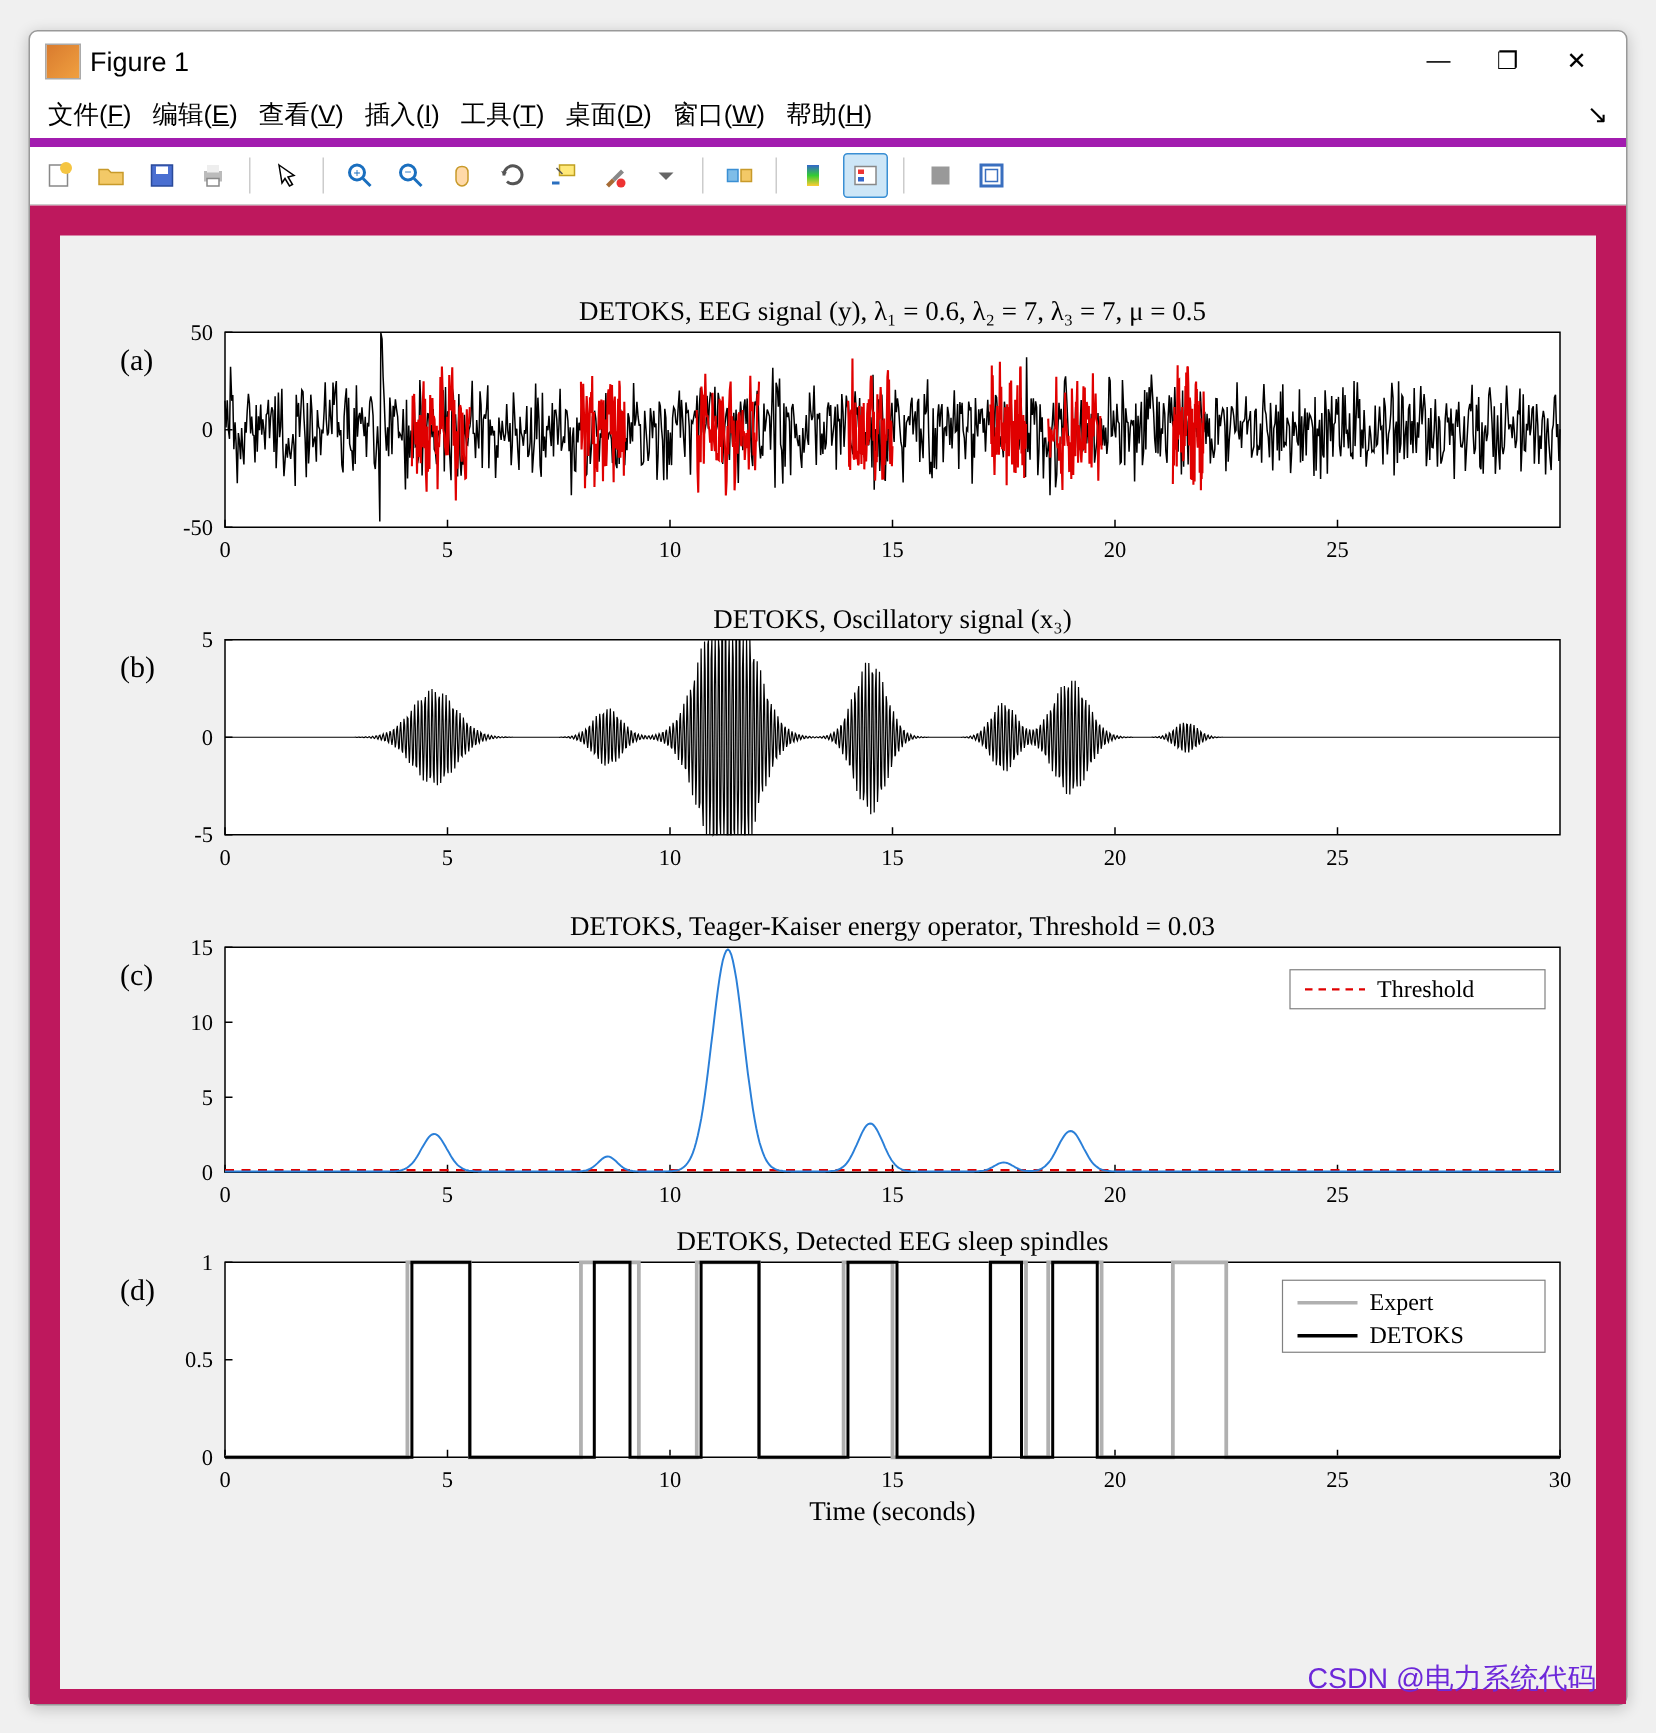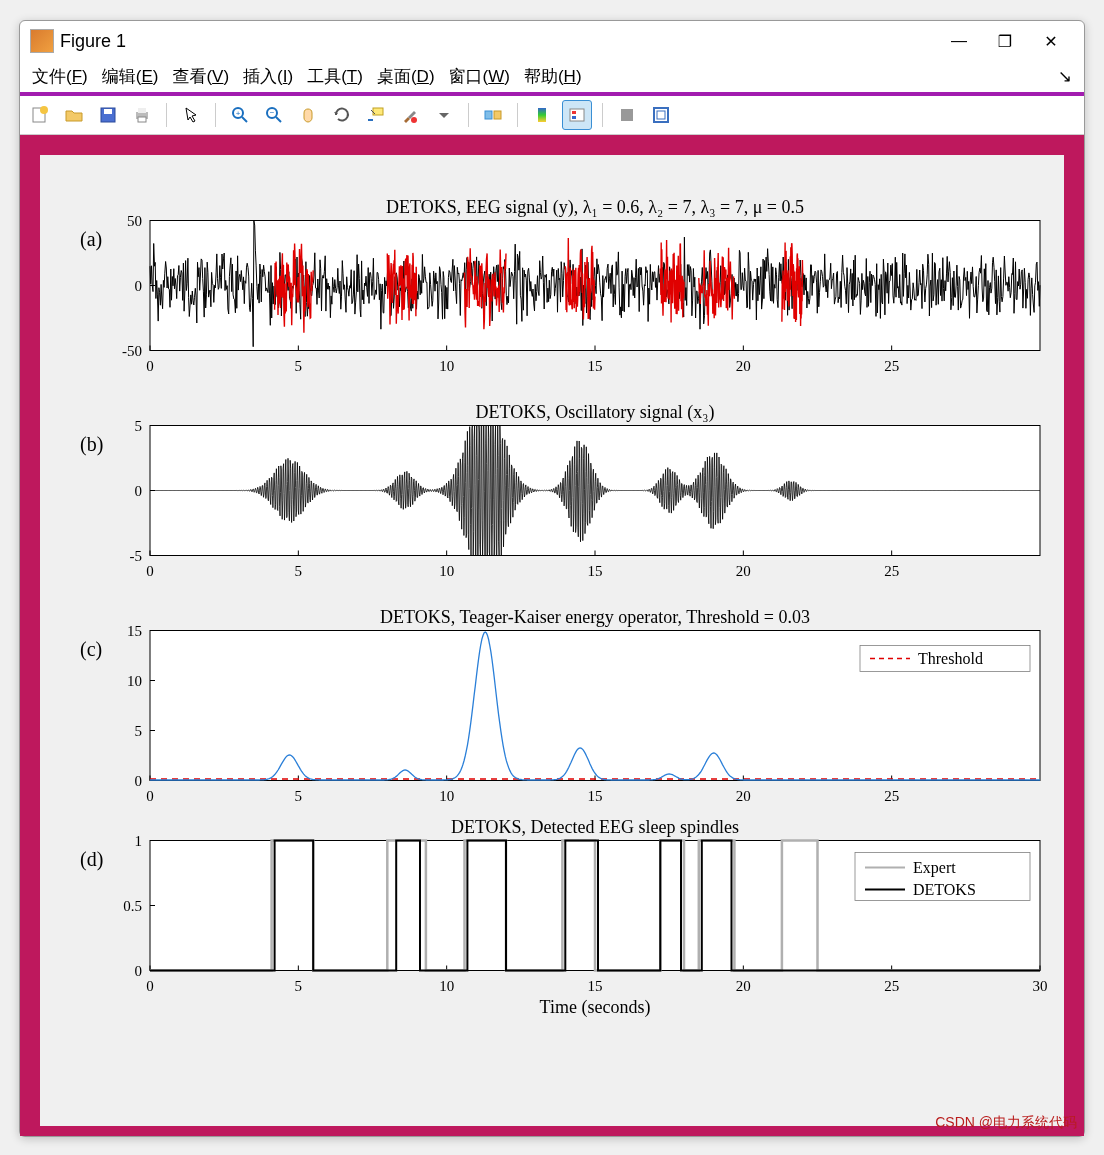--- a/index.html
+++ b/index.html
@@ -1,36 +1,36 @@
 <!DOCTYPE html>
 <html><head>
 <meta charset="utf-8">
 <style>
   body { margin:0; font-family: "Microsoft YaHei", sans-serif; background:#f0f0f0; }
   .window { width:1064px; height:1115px; margin:20px auto; background:#fff; border:1px solid #999; border-radius:6px; box-shadow:0 2px 10px rgba(0,0,0,.2); position:relative; display:flex; flex-direction:column; }
   .titlebar { height:40px; display:flex; align-items:center; padding:0 10px; font-size:18px; }
   .titlebar .icon { width:22px; height:22px; margin-right:6px; background:linear-gradient(135deg,#d97b2e,#f0a040); border:1px solid #aaa; }
   .titlebar .title { flex:1; }
   .winbtn { width:46px; height:30px; display:flex; align-items:center; justify-content:center; font-size:16px; }
-  .menubar { display:flex; gap:14px; padding:4px 12px; font-size:17px; border-bottom:4px solid #a21caf; align-items:center; }
+  .menubar { display:flex; gap:14px; padding:4px 12px; font-size:17px; border-bottom:6px solid #a21caf; align-items:center; }
   .menubar span u { text-decoration:underline; }
   .menubar .spacer { flex:1; }
   .toolbar { display:flex; gap:6px; padding:4px 6px; border-bottom:1px solid #ccc; align-items:center; }
   .toolbar .sep { width:1px; height:24px; background:#ccc; margin:0 4px; }
   .tbtn { width:28px; height:28px; display:flex; align-items:center; justify-content:center; border-radius:3px; }
   .tbtn svg { width:20px; height:20px; }
   .tbtn.active { border:1px solid #3a8fd4; background:#cde6f7; }
   .figarea { flex:1; padding:20px 20px 10px 20px; position:relative; background:#be185d; }
   .figarea svg { width:100%; height:100%; background:#f0f0f0; }
   .plotbox { fill:#fff; stroke:#000; stroke-width:1; }
   .ptitle { font-family:"Times New Roman",serif; font-size:18px; text-anchor:middle; }
   .plabel { font-family:"Times New Roman",serif; font-size:20px; }
   .legend-box { fill:#fff; stroke:#808080; stroke-width:0.8; }
   .legend-text { font-family:"Times New Roman",serif; font-size:16px; }
-  .watermark { position:absolute; bottom:4px; right:7px; font-size:14px; color:#b91c1c; }
+  .watermark { position:absolute; bottom:4px; right:20px; font-size:19px; color:#6d28d9; }
   .restore-glyph { font-family: "Segoe UI Symbol", sans-serif; }
 </style>
 </head>
 <body>
 
 <div class="window">
   <div class="titlebar">
     <div class="icon"></div>
     <div class="title">Figure 1</div>
     <div class="winbtn">—</div>

